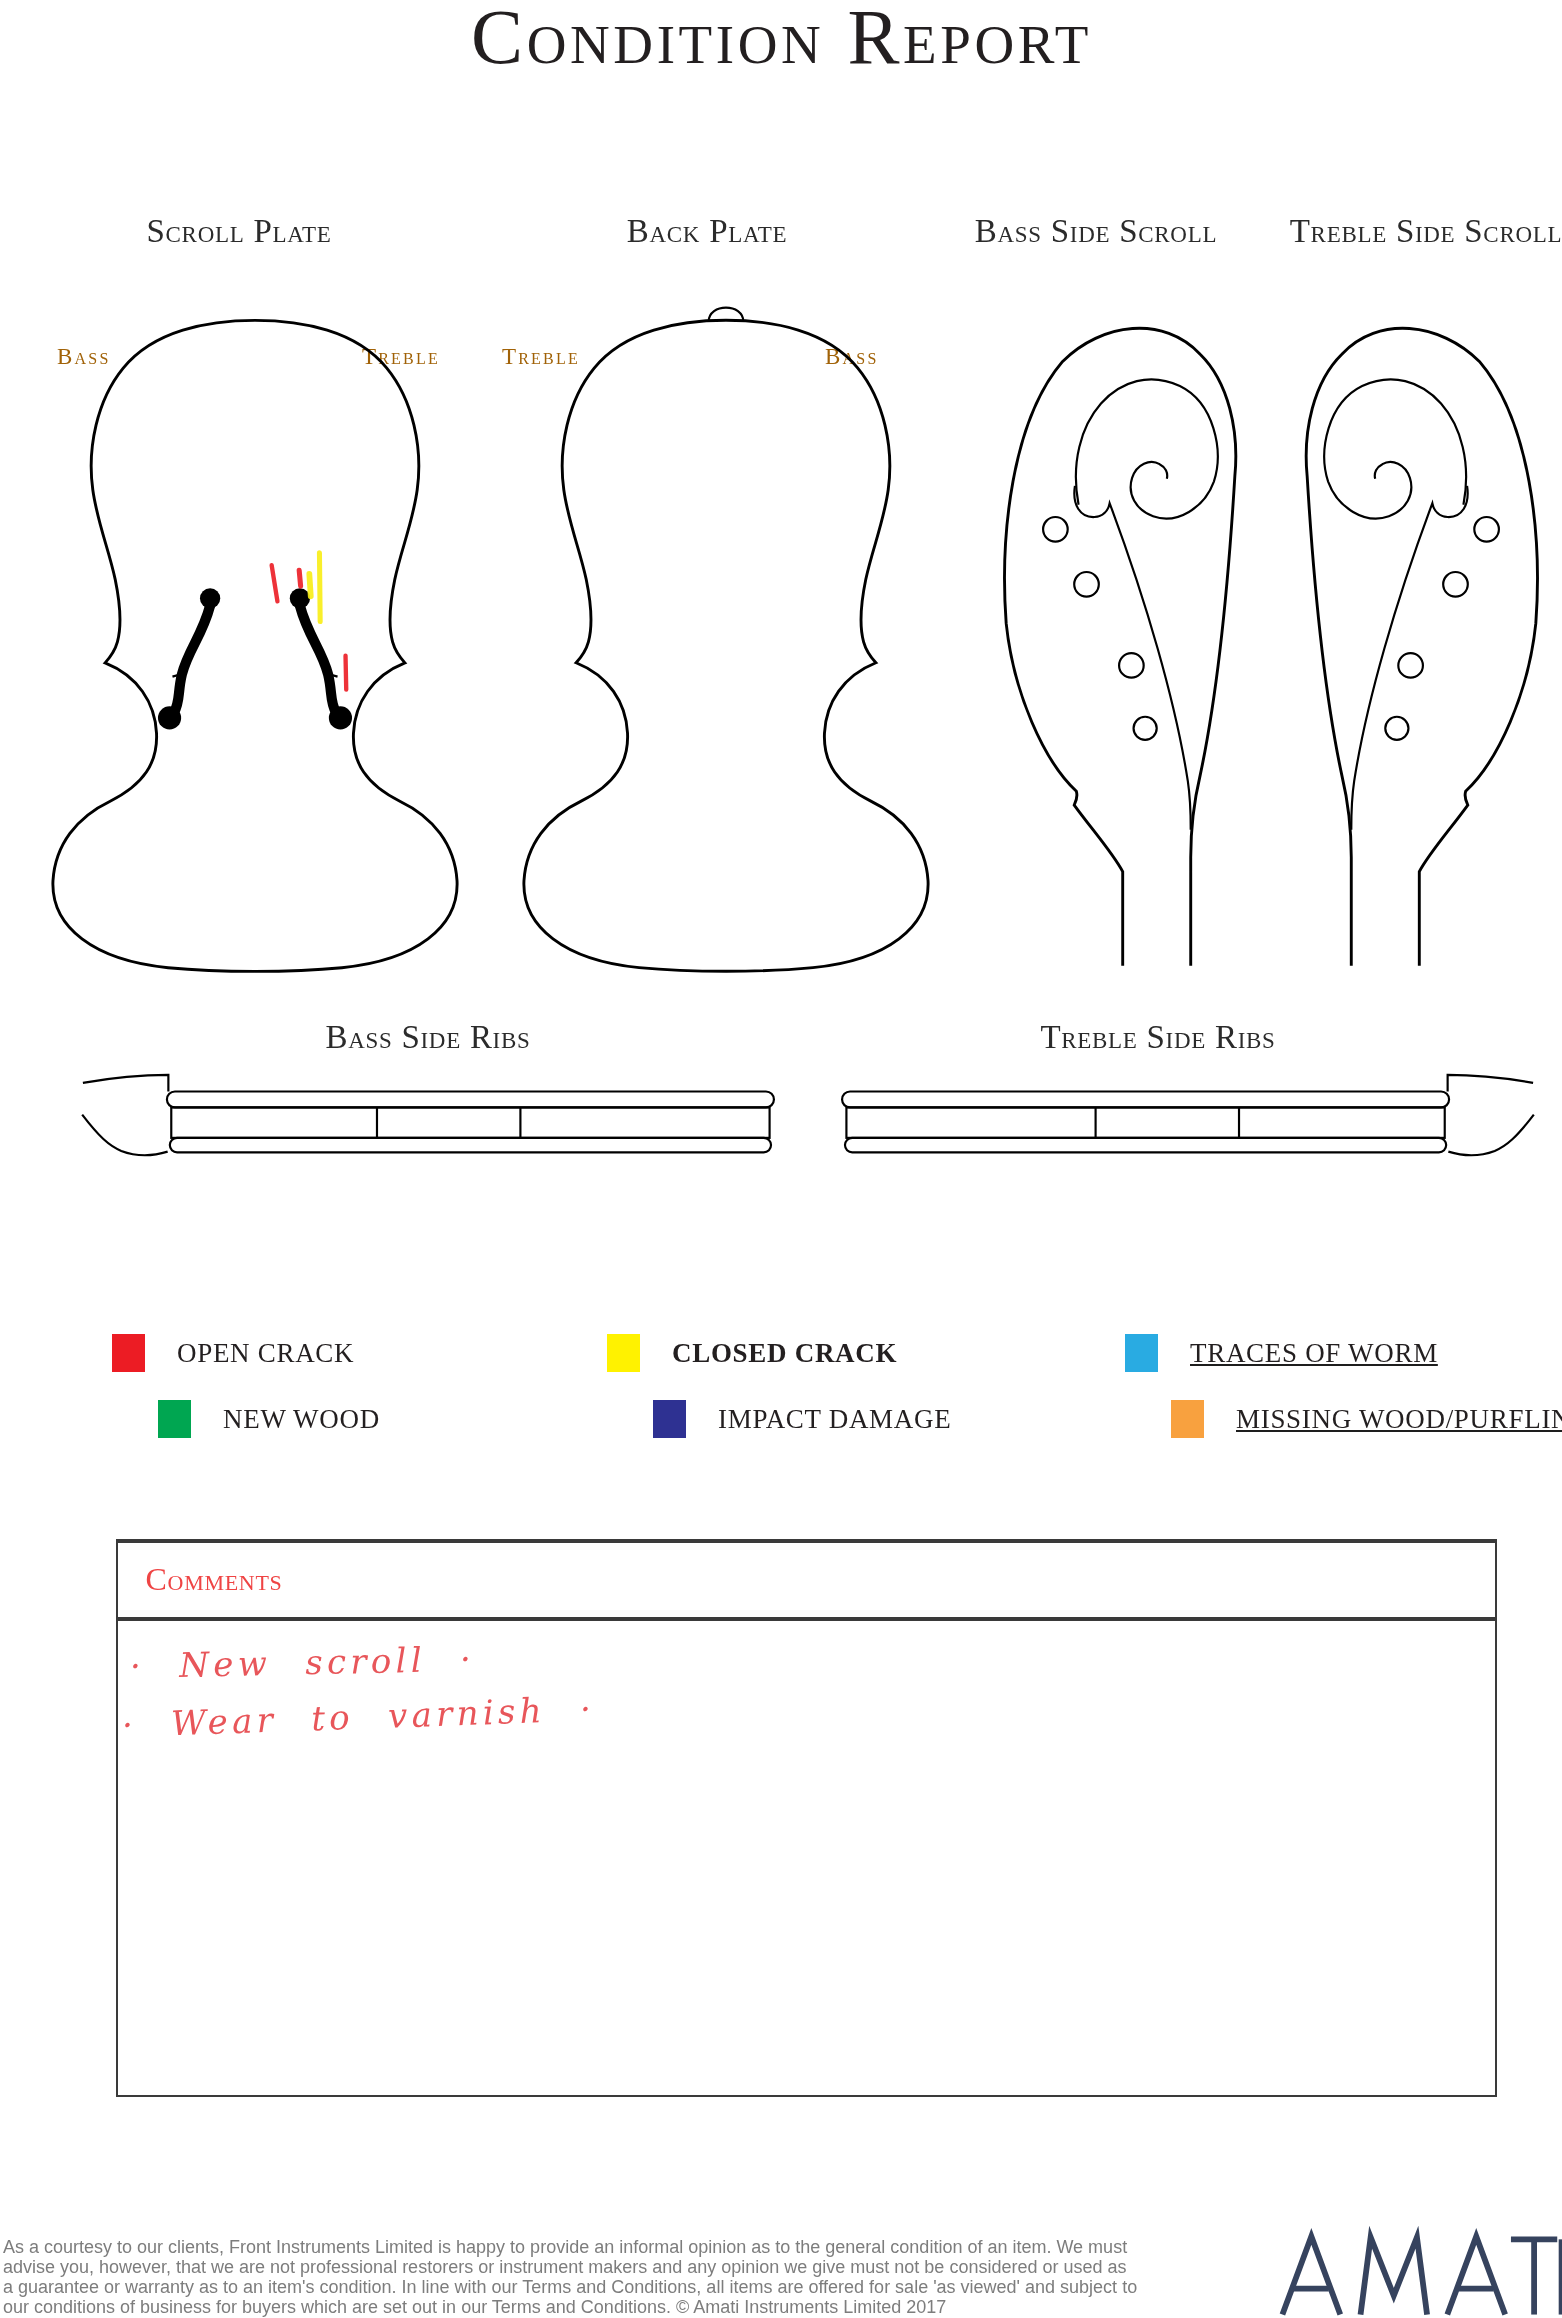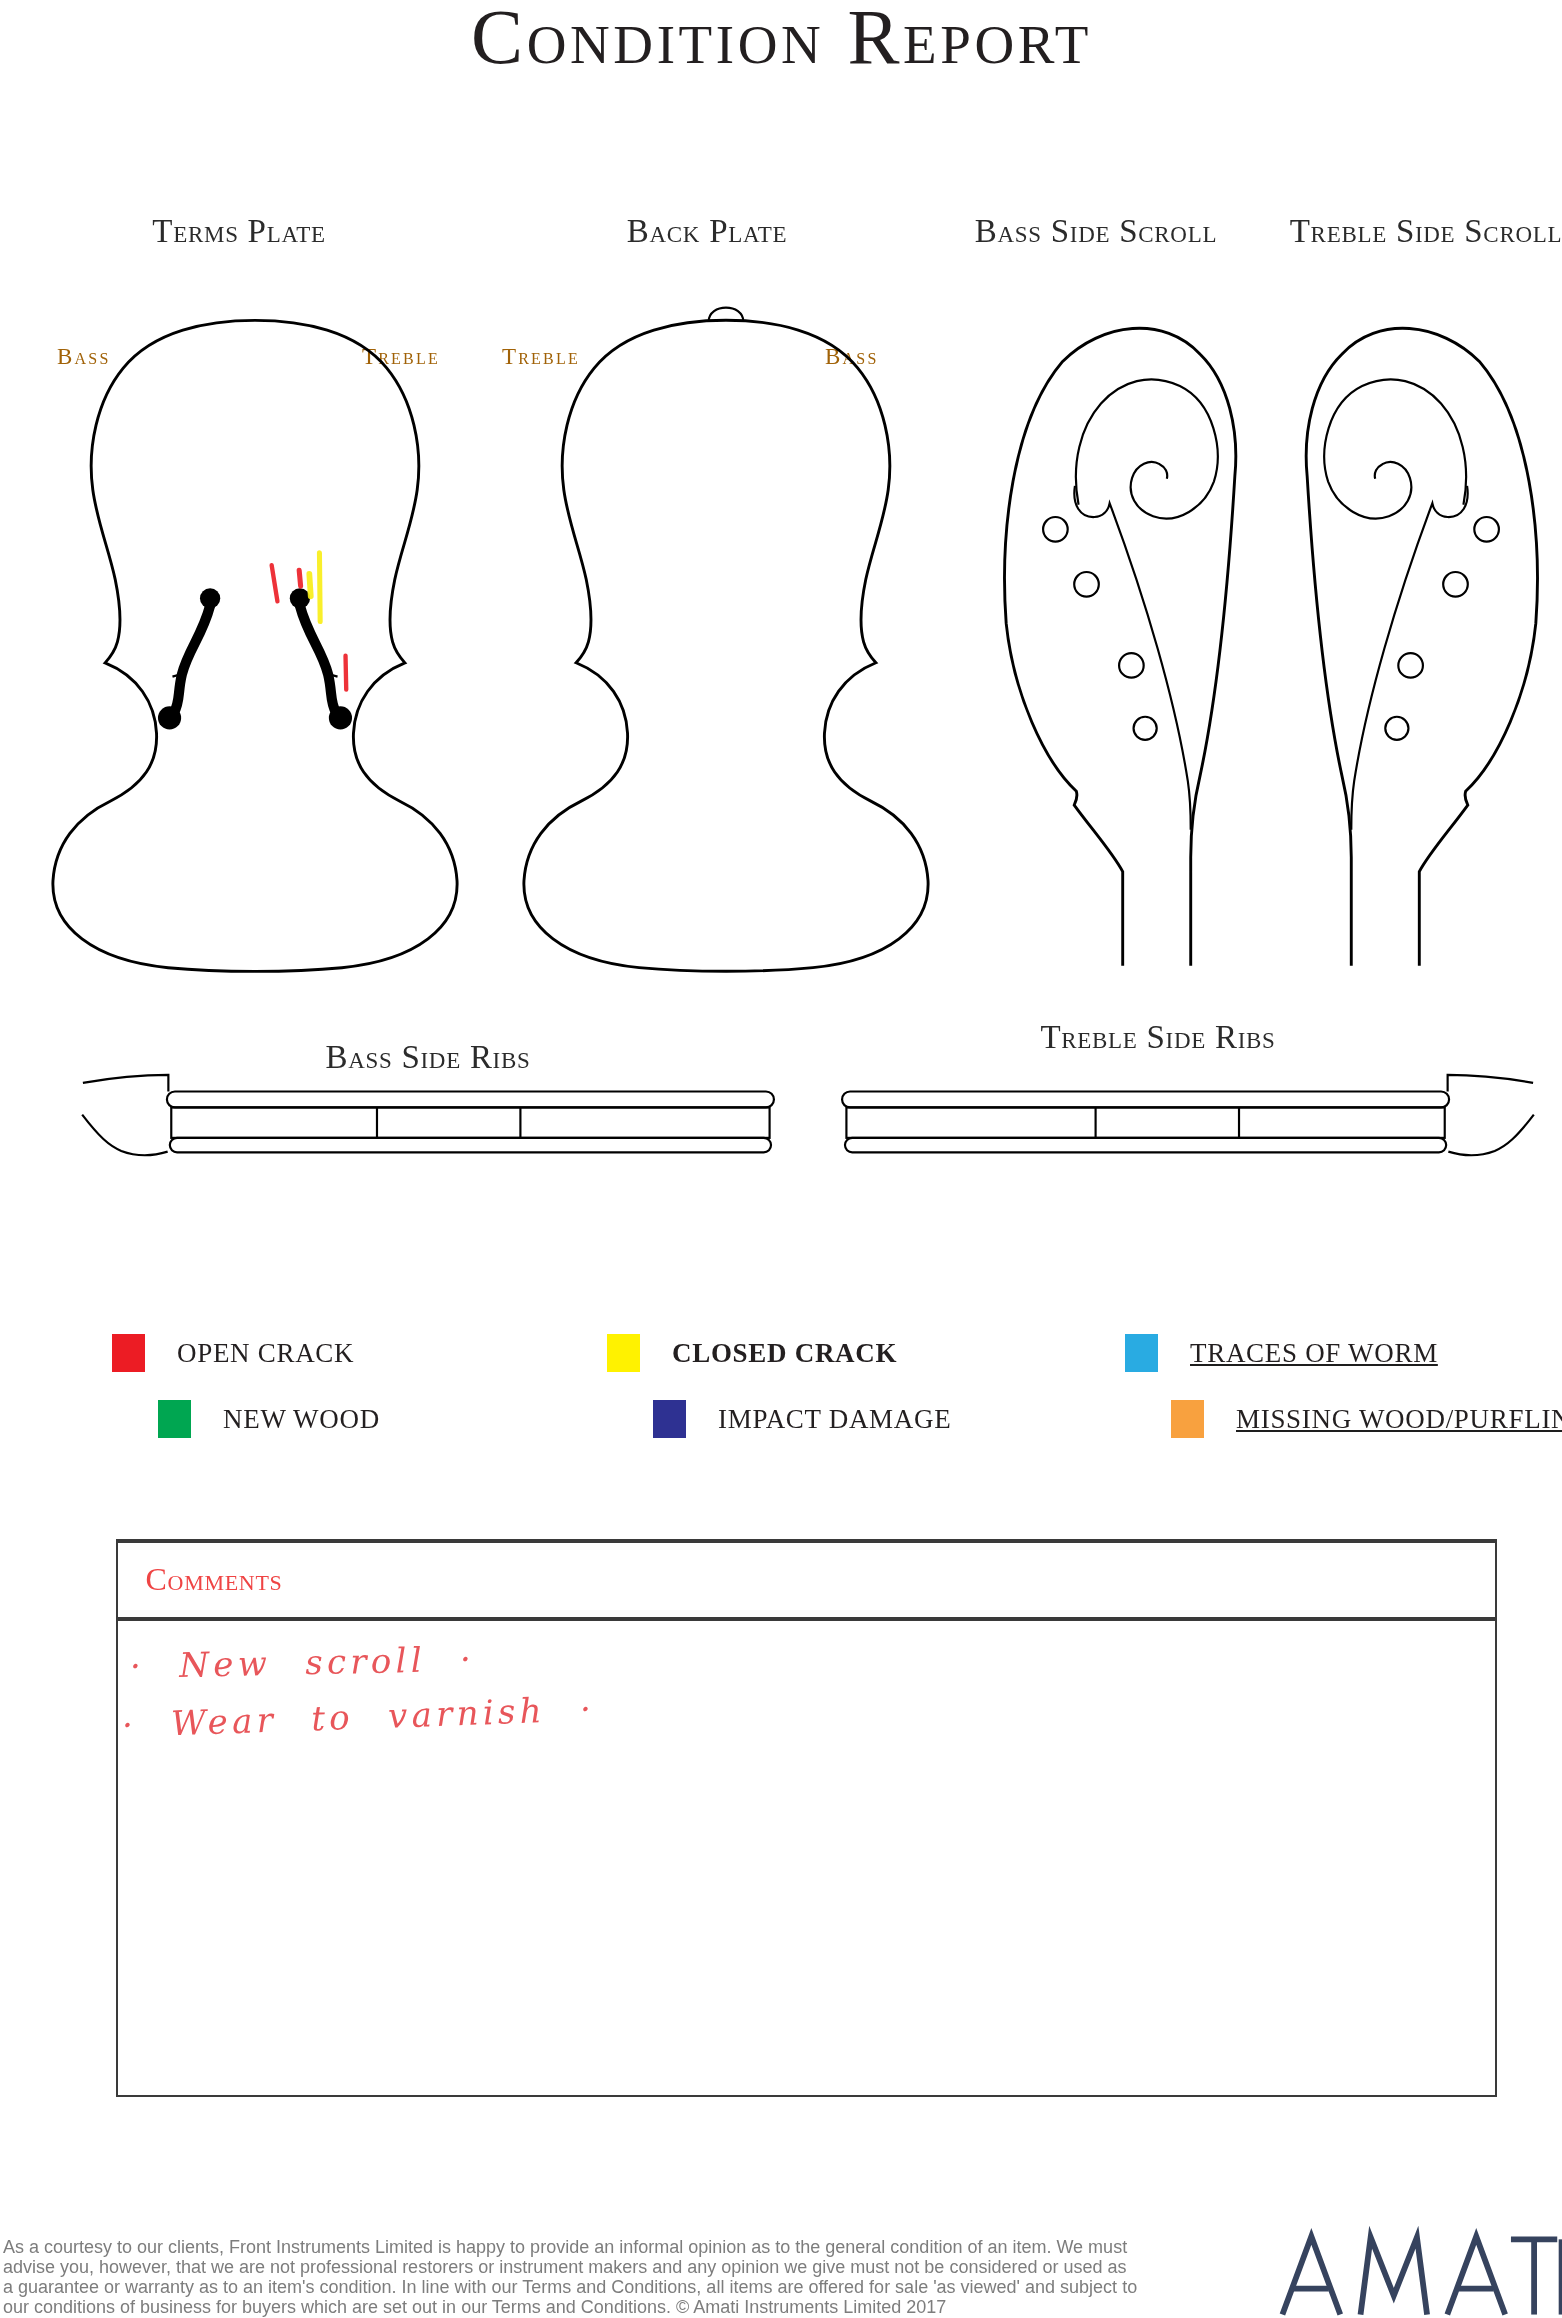--- a/index.html
+++ b/index.html
@@ -40,21 +40,21 @@
   .footer div{white-space:nowrap;}
   .amati-logo{position:absolute;left:1279px;top:2235px;overflow:visible;}
 </style>
 </head>
 <body>
 
 <div class="page">
 
   <div class="page-title sc">Condition Report</div>
 
-  <div class="diagram-heading sc" style="left:239px;top:215px;">Terms Plate</div>
+  <div class="diagram-heading sc" style="left:239px;top:215px;">Scroll Plate</div>
   <div class="diagram-heading sc" style="left:707px;top:215px;">Back Plate</div>
   <div class="diagram-heading sc" style="left:1096px;top:215px;">Bass Side Scroll</div>
   <div class="diagram-heading sc" style="left:1426px;top:215px;">Treble Side Scroll</div>
 
   <div class="plate-side-label sc" style="left:57px;top:344px;">Bass</div>
   <div class="plate-side-label sc" style="left:362px;top:344px;">Treble</div>
   <div class="plate-side-label sc" style="left:502px;top:344px;">Treble</div>
   <div class="plate-side-label sc" style="left:825px;top:344px;">Bass</div>
 
   <svg class="diagram-svg" style="left:45px;top:310px;" width="420" height="663" viewBox="0 0 580 915">
@@ -126,21 +126,21 @@
         C270,236 274,244 272,252"></path>
       <path class="outline-thin" d="M145,262 C141,288 152,306 172,305
         C183,304 191,297 193,286 C243,420 284,560 301,670 C304,690 305,712 305,737"></path>
       <circle class="outline-thin" cx="118" cy="322" r="17"></circle>
       <circle class="outline-thin" cx="161" cy="398" r="17"></circle>
       <circle class="outline-thin" cx="223" cy="510" r="17"></circle>
       <circle class="outline-thin" cx="242" cy="597" r="16"></circle>
     </g>
   </svg>
 
-  <div class="diagram-heading sc" style="left:428px;top:1021px;margin-top:20px;">Bass Side Ribs</div>
+  <div class="diagram-heading sc" style="left:428px;top:1021px;">Bass Side Ribs</div>
   <div class="diagram-heading sc" style="left:1158px;top:1021px;">Treble Side Ribs</div>
 
   <svg class="diagram-svg" style="left:80px;top:1071px;" width="699" height="91" viewBox="0 0 965 125">
     <g>
       <path class="outline-thin" d="M4,16 C55,7 92,5 122,5 L122,28"></path>
       <path class="outline-thin" d="M3,60 C26,90 40,103 57,110 C78,118 98,118 121,111"></path>
       <rect class="outline-thin" x="120" y="28" width="838" height="22" rx="11"></rect>
       <rect class="outline-thin" x="124" y="92" width="830" height="20" rx="10"></rect>
       <rect class="outline-thin" x="126" y="50" width="826" height="42"></rect>
       <line class="outline-thin" x1="410" y1="50" x2="410" y2="92"></line>

